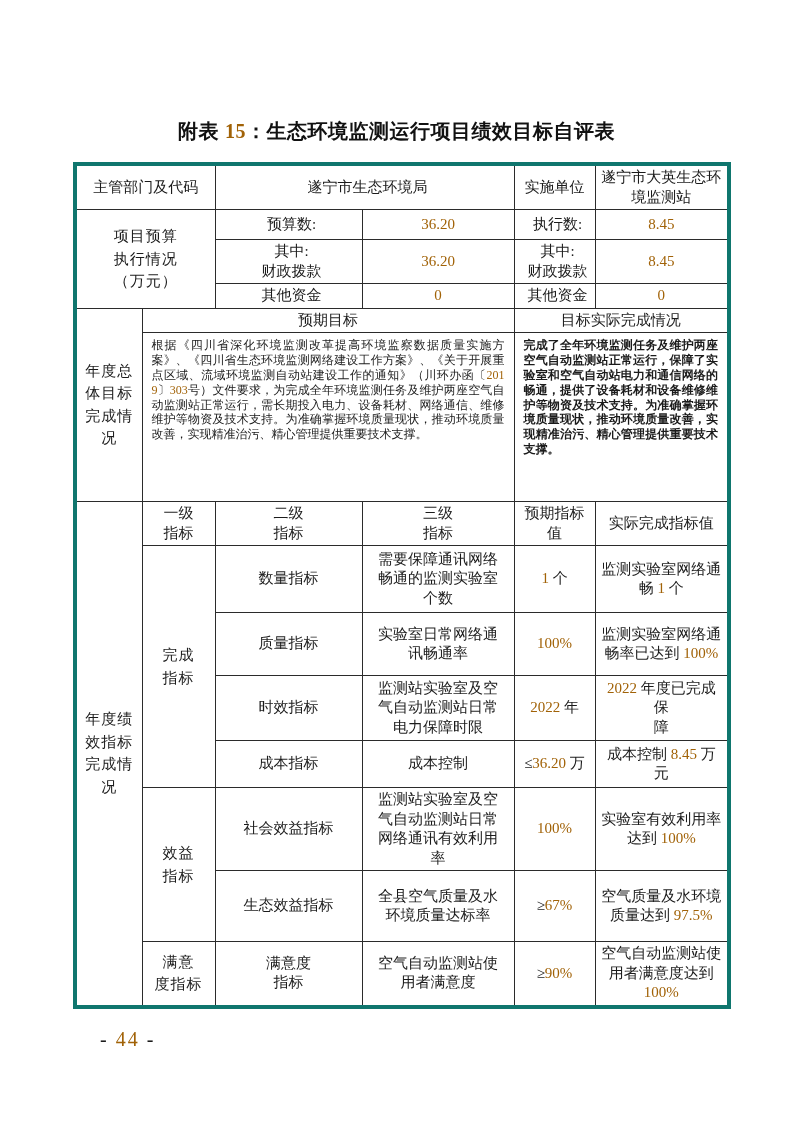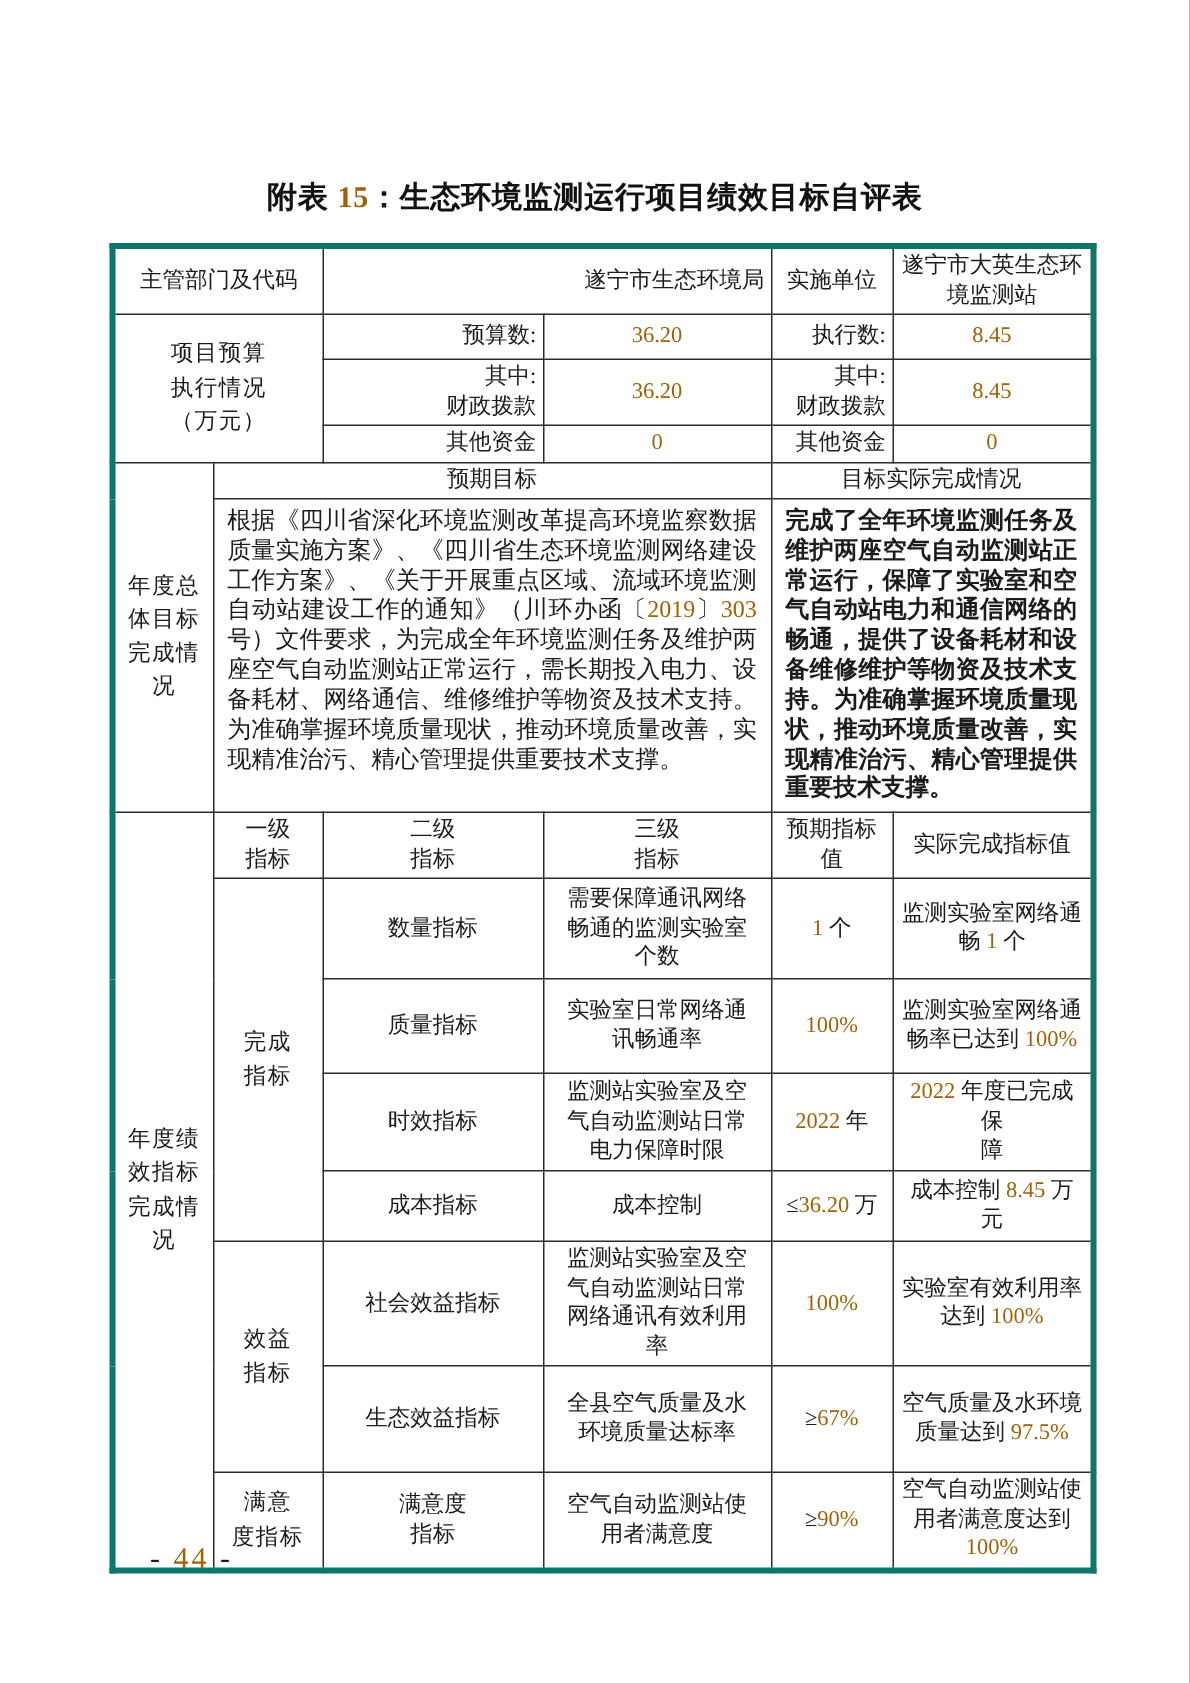--- a/index.html
+++ b/index.html
@@ -38,26 +38,26 @@
   td {
     border: 1px solid #2b2b2b;
     text-align: center;
     vertical-align: middle;
     font-size: 15px;
     line-height: 1.3;
     padding: 2px 4px;
     white-space: pre-line;
     word-break: break-all;
   }
-  td.left  { text-align: right; padding-left: 10px; }
+  td.left  { text-align: center; padding-left: 10px; }
   td.just  {
     text-align: justify;
     vertical-align: top;
     padding: 5px 9px;
-    font-size: 16px;
+    font-size: 12px;
     line-height: 1.24;
     white-space: normal;
   }
   td.bold  { font-weight: bold; }
   td.vlabel { line-height: 1.5; letter-spacing: 1px; }
   .num {
     font-family: "Liberation Serif", "DejaVu Serif", serif;
     color: #a16207;
   }
   .rh41 { height: 41px; }  .rh30 { height: 30px; }

